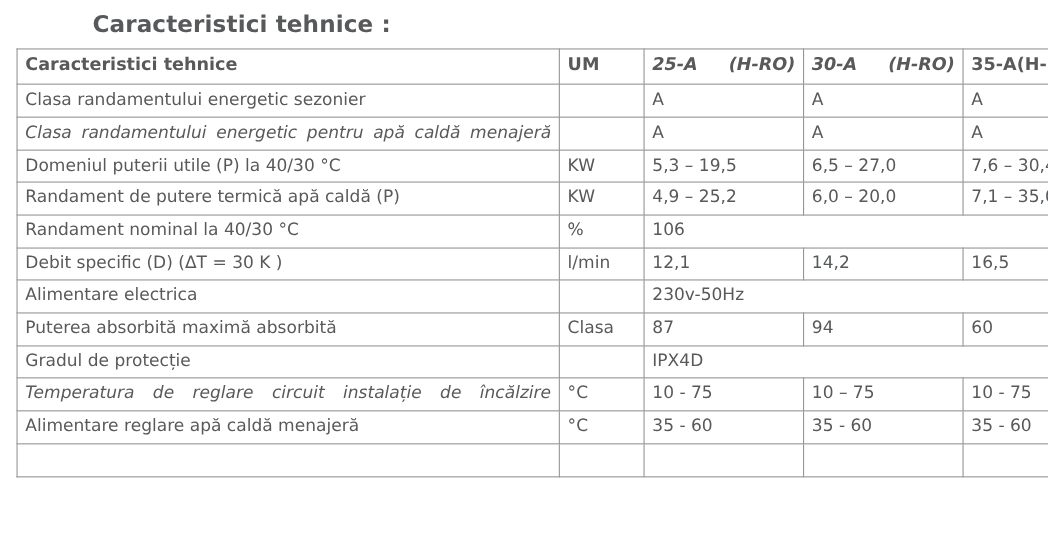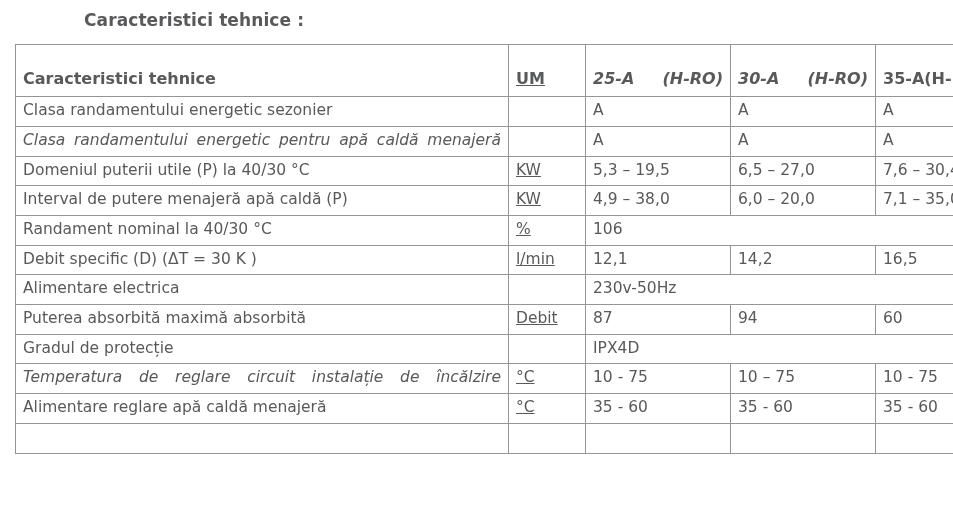--- a/index.html
+++ b/index.html
@@ -19,21 +19,21 @@
     position: absolute;
     left: 0;
     top: 0;
     width: 953px;
     height: 506px;
   }
   .caption {
     position: absolute;
     left: 84px;
     top: 10px;
-    font-size: 17px;
+    font-size: 21px;
     font-weight: bold;
     color: #58595b;
     letter-spacing: 0.1px;
   }
   table.spec {
     position: absolute;
     left: 15px;
     top: 44px;
     width: 929px;
     border-collapse: collapse;
@@ -45,25 +45,25 @@
     padding: 4px 7px 5px 7px;
     vertical-align: top;
     text-align: left;
     font-weight: normal;
     color: #58595b;
     line-height: 1.27;
   }
   table.spec thead th {
     font-weight: bold;
     font-size: 16px;
-    padding-top: 24px;
+    padding-top: 4px;
     padding-bottom: 7px;
   }
   th.c0, td.c0 { width: 478px; }
-  th.c1, td.c1 { width: 62px; text-decoration: underline; }
+  th.c1, td.c1 { width: 62px; }
   th.c2, td.c2 { width: 130px; }
   th.c3, td.c3 { width: 130px; }
   th.c4, td.c4 { width: 129px; }
   .justify {
     text-align: justify;
     text-align-last: justify;
     font-style: italic;
   }
   .empty-row td { height: 20px; }
 </style>
@@ -100,23 +100,23 @@
           <td class="c4">A</td>
         </tr>
         <tr>
           <td class="c0">Domeniul puterii utile (P) la 40/30 °C</td>
           <td class="c1">KW</td>
           <td class="c2">5,3 – 19,5</td>
           <td class="c3">6,5 – 27,0</td>
           <td class="c4">7,6 – 30,4</td>
         </tr>
         <tr>
-          <td class="c0">Interval de putere menajeră apă caldă (P)</td>
+          <td class="c0">Randament de putere termică apă caldă (P)</td>
           <td class="c1">KW</td>
-          <td class="c2">4,9 – 38,0</td>
+          <td class="c2">4,9 – 25,2</td>
           <td class="c3">6,0 – 20,0</td>
           <td class="c4">7,1 – 35,0</td>
         </tr>
         <tr>
           <td class="c0">Randament nominal la 40/30 °C</td>
           <td class="c1">%</td>
           <td class="c2" colspan="3">106</td>
         </tr>
         <tr>
           <td class="c0">Debit specific (D) (ΔT = 30 K )</td>
@@ -125,21 +125,21 @@
           <td class="c3">14,2</td>
           <td class="c4">16,5</td>
         </tr>
         <tr>
           <td class="c0">Alimentare  electrica</td>
           <td class="c1"></td>
           <td class="c2" colspan="3">230v-50Hz</td>
         </tr>
         <tr>
           <td class="c0">Puterea absorbită maximă absorbită</td>
-          <td class="c1">Debit</td>
+          <td class="c1">Clasa</td>
           <td class="c2">87</td>
           <td class="c3">94</td>
           <td class="c4">60</td>
         </tr>
         <tr>
           <td class="c0">Gradul de protecție</td>
           <td class="c1"></td>
           <td class="c2" colspan="3">IPX4D</td>
         </tr>
         <tr>

